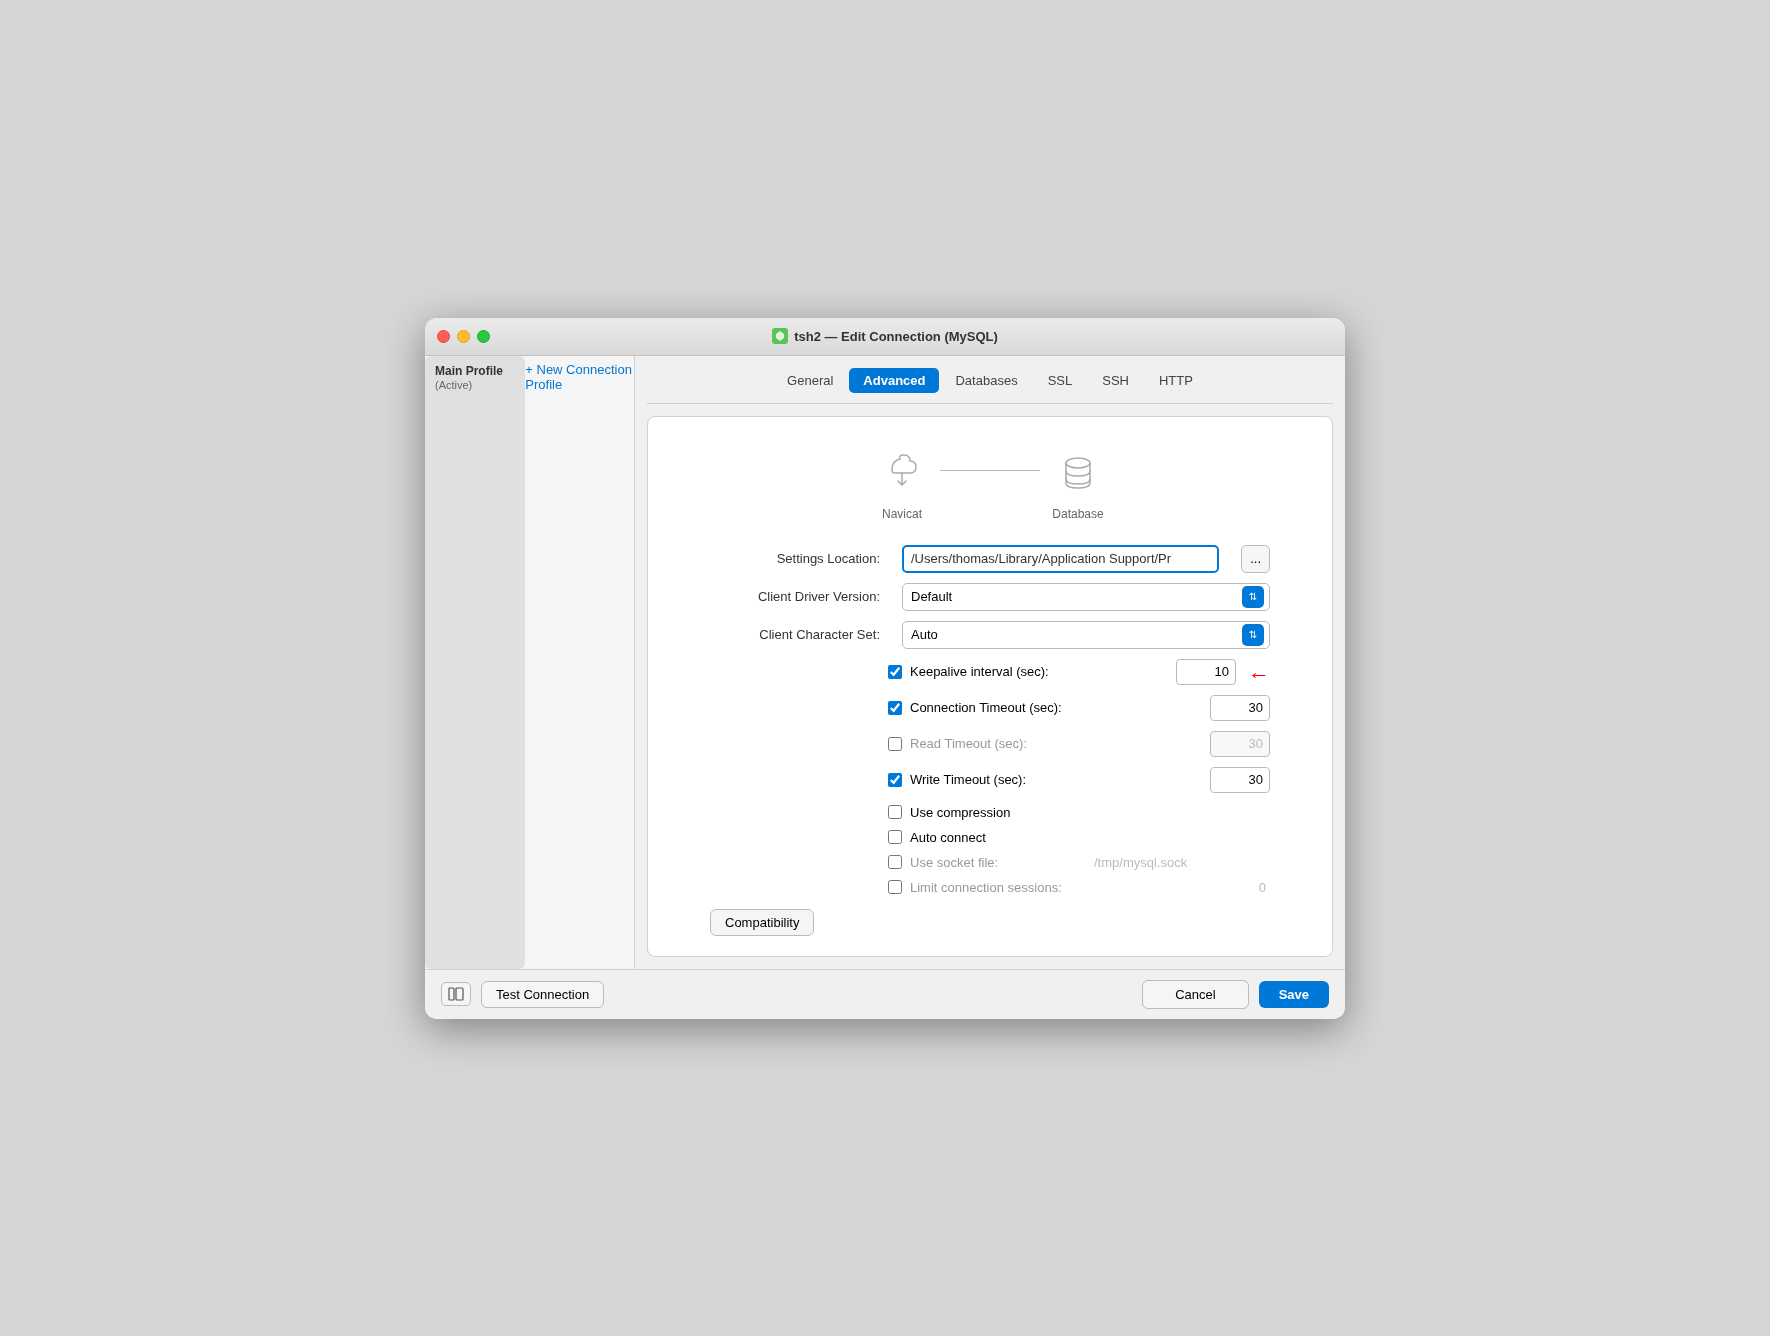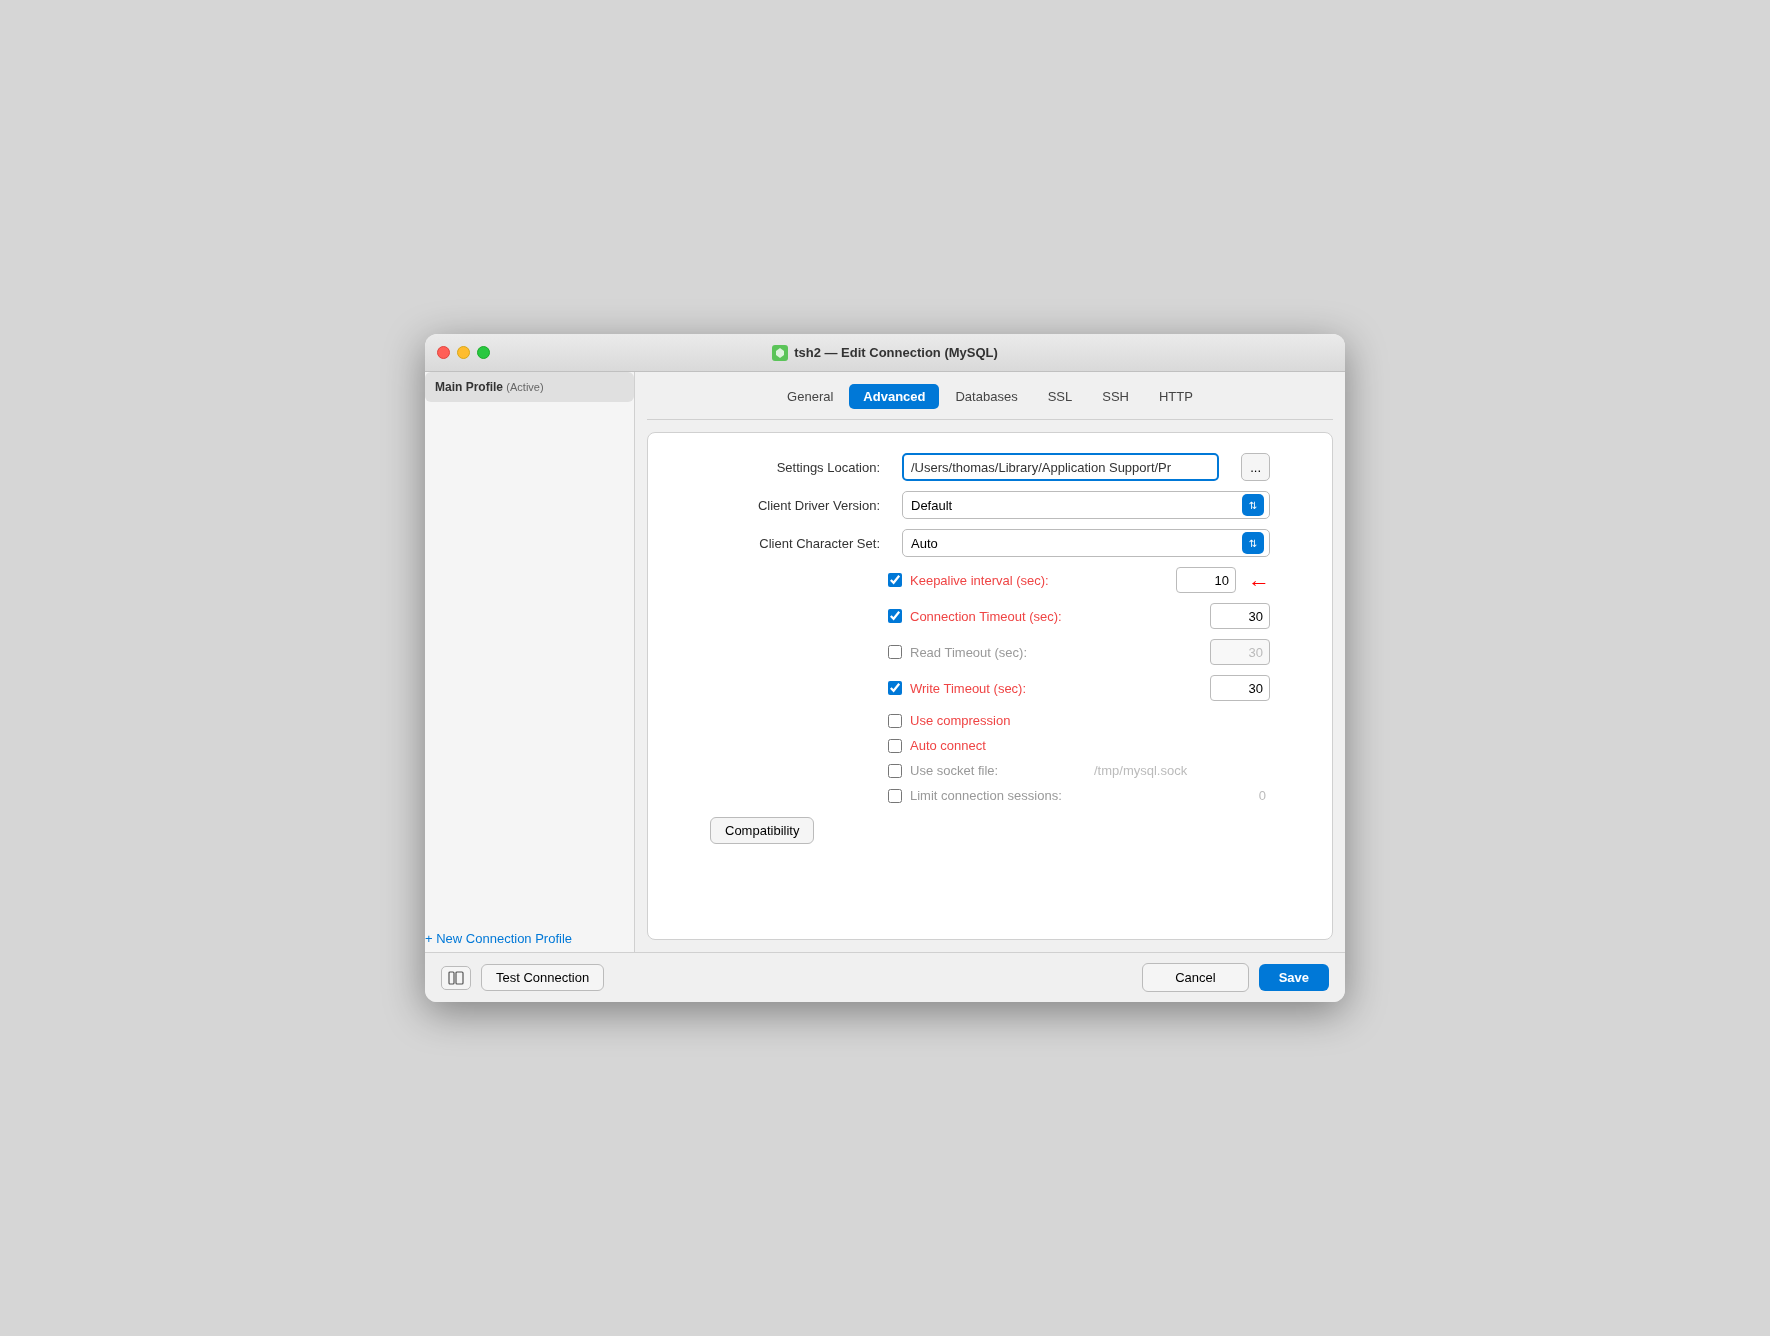--- a/index.html
+++ b/index.html
@@ -70,21 +70,20 @@
     .window-body {
       display: flex;
       flex: 1;
     }
     .sidebar {
       width: 210px;
       background: #f5f5f5;
       border-right: 1px solid #d0d0d0;
       padding: 0;
       display: flex;
-      flex-direction: column;
       min-height: 580px;
     }
     .profile-item {
       background: #e0e0e0;
       border-radius: 6px;
       padding: 8px 10px;
       font-size: 12px;
       color: #333;
       cursor: pointer;
     }
@@ -243,21 +242,21 @@
       padding-left: 178px;
     }
     .checkbox-input {
       width: 14px;
       height: 14px;
       cursor: pointer;
       accent-color: #0078d7;
     }
     .checkbox-label {
       font-size: 13px;
-      color: #ef4444;
+      color: #000000;
       flex: 1;
     }
     .checkbox-value {
       min-width: 50px;
       text-align: right;
     }
     .checkbox-value input {
       border: 1px solid #bbb;
       border-radius: 4px;
       padding: 3px 6px;
@@ -384,20 +383,43 @@
         <button class="tab">General</button>
         <button class="tab active">Advanced</button>
         <button class="tab">Databases</button>
         <button class="tab">SSL</button>
         <button class="tab">SSH</button>
         <button class="tab">HTTP</button>
       </div>
 
       <div class="content-area">
 
+        <div class="connection-diagram">
+          <div class="diagram-node">
+            <div class="diagram-icon">
+              <svg width="48" height="48" viewBox="0 0 48 48" fill="none">
+                <path d="M14 20 Q14 12 22 10 Q20 6 26 6 Q32 6 32 12 Q38 12 38 18 Q38 24 32 24 L16 24 Q14 24 14 20Z" fill="none" stroke="#aaa" stroke-width="1.5"></path>
+                <path d="M24 24 L24 36 M20 32 L24 36 L28 32" stroke="#aaa" stroke-width="1.5" stroke-linecap="round"></path>
+              </svg>
+            </div>
+            <span class="diagram-label">Navicat</span>
+          </div>
+          <div class="diagram-line"></div>
+          <div class="diagram-node">
+            <div class="diagram-icon">
+              <svg width="48" height="48" viewBox="0 0 48 48" fill="none">
+                <ellipse cx="24" cy="14" rx="12" ry="5" stroke="#aaa" stroke-width="1.5" fill="none"></ellipse>
+                <path d="M12 14 L12 34 Q12 39 24 39 Q36 39 36 34 L36 14" stroke="#aaa" stroke-width="1.5" fill="none"></path>
+                <path d="M12 22 Q12 27 24 27 Q36 27 36 22" stroke="#aaa" stroke-width="1.5" fill="none"></path>
+                <path d="M12 30 Q12 35 24 35 Q36 35 36 30" stroke="#aaa" stroke-width="1.5" fill="none"></path>
+              </svg>
+            </div>
+            <span class="diagram-label">Database</span>
+          </div>
+        </div>
 
         <div class="form-section">
 
           <div class="form-row">
             <span class="form-label">Settings Location:</span>
             <input class="settings-location-input" type="text" value="/Users/thomas/Library/Application Support/Pr" style="flex: 1 1 0%;">
             <button class="browse-btn">...</button>
           </div>
 
           <div class="form-row">

